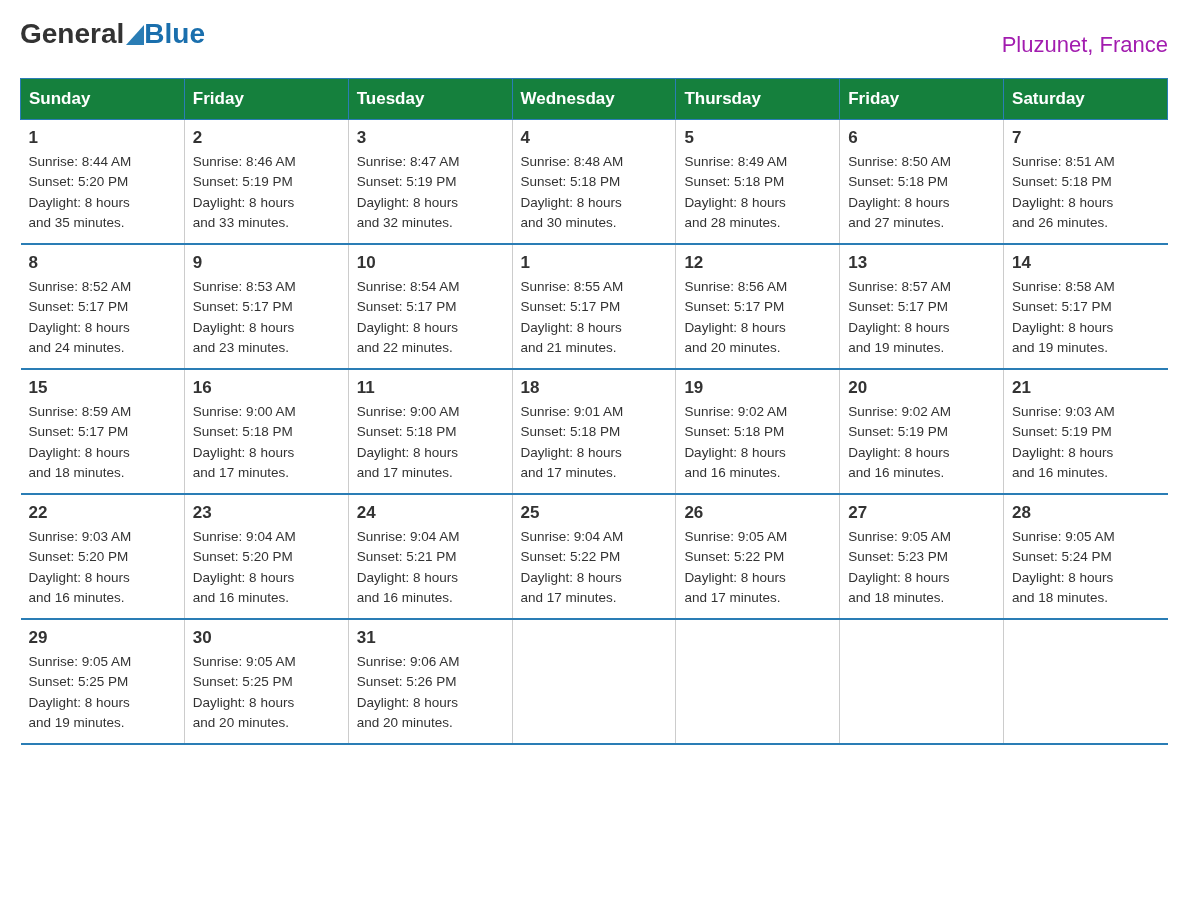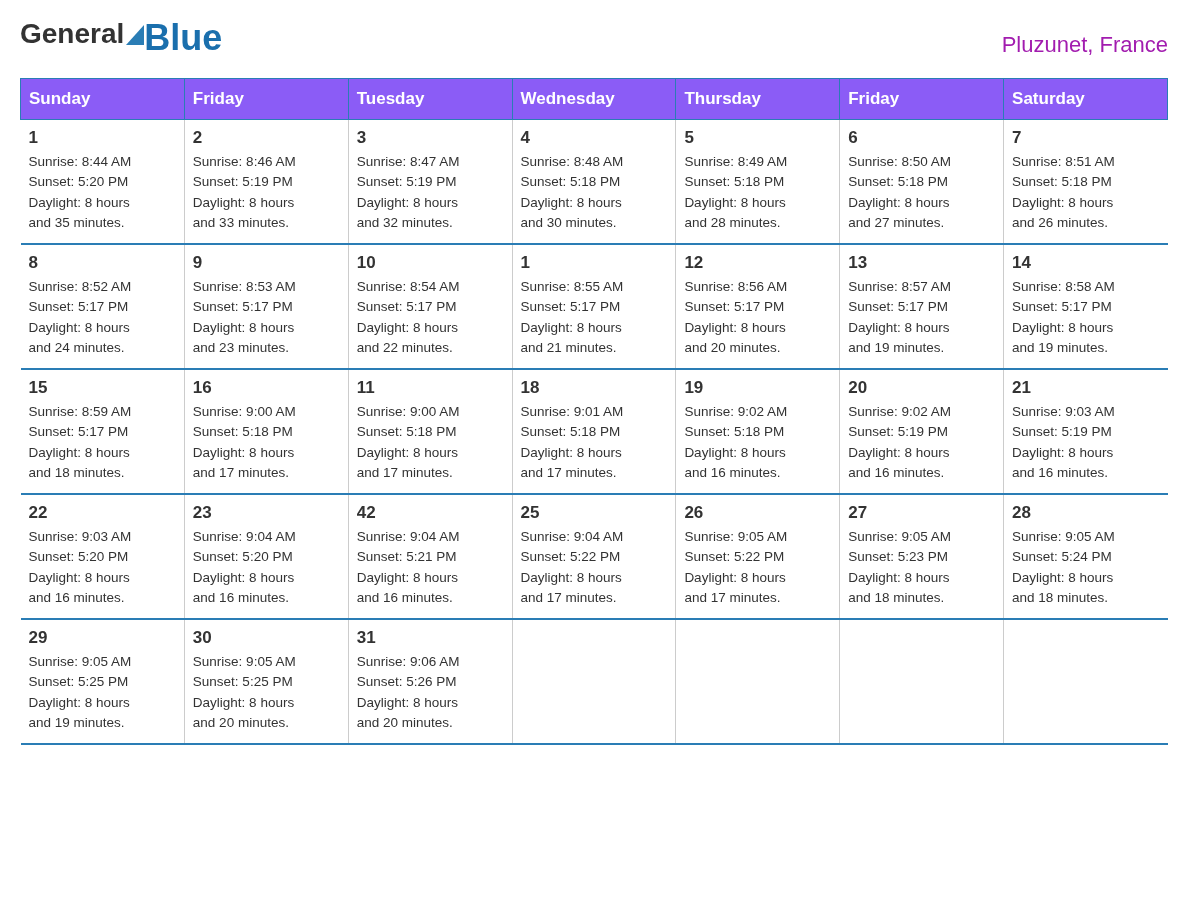--- a/index.html
+++ b/index.html
@@ -21,21 +21,21 @@
       flex-direction: row;
       align-items: flex-start;
     }
     .logo-general {
       font-size: 28px;
       font-weight: bold;
       color: #333;
       line-height: 1;
     }
     .logo-blue {
-      font-size: 36px;
+      font-size: 28px;
       font-weight: bold;
       color: #1a6fad;
       line-height: 1;
     }
     .title-area {
       text-align: right;
     }
     .main-title {
       font-size: 52px;
       font-weight: bold;
@@ -46,21 +46,21 @@
       font-size: 22px;
       color: #a21caf;
       margin-top: 12px;
     }
     table {
       width: 100%;
       border-collapse: collapse;
       table-layout: fixed;
     }
     thead tr {
-      background-color: #8b5cf6;
+      background-color: #15803d;
     }
     thead th {
       color: #fff;
       font-size: 17px;
       font-weight: bold;
       padding: 10px 8px;
       text-align: left;
       border: 1px solid #2a7db5;
     }
     tbody tr {
@@ -331,21 +331,21 @@
         <td>
         <span class="day-num">23</span>
         <div class="day-info">
           Sunrise: 9:04 AM<br>
           Sunset: 5:20 PM<br>
           Daylight: 8 hours<br>
           and 16 minutes.
         </div>
       </td>
         <td>
-        <span class="day-num">42</span>
+        <span class="day-num">24</span>
         <div class="day-info">
           Sunrise: 9:04 AM<br>
           Sunset: 5:21 PM<br>
           Daylight: 8 hours<br>
           and 16 minutes.
         </div>
       </td>
         <td>
         <span class="day-num">25</span>
         <div class="day-info">

